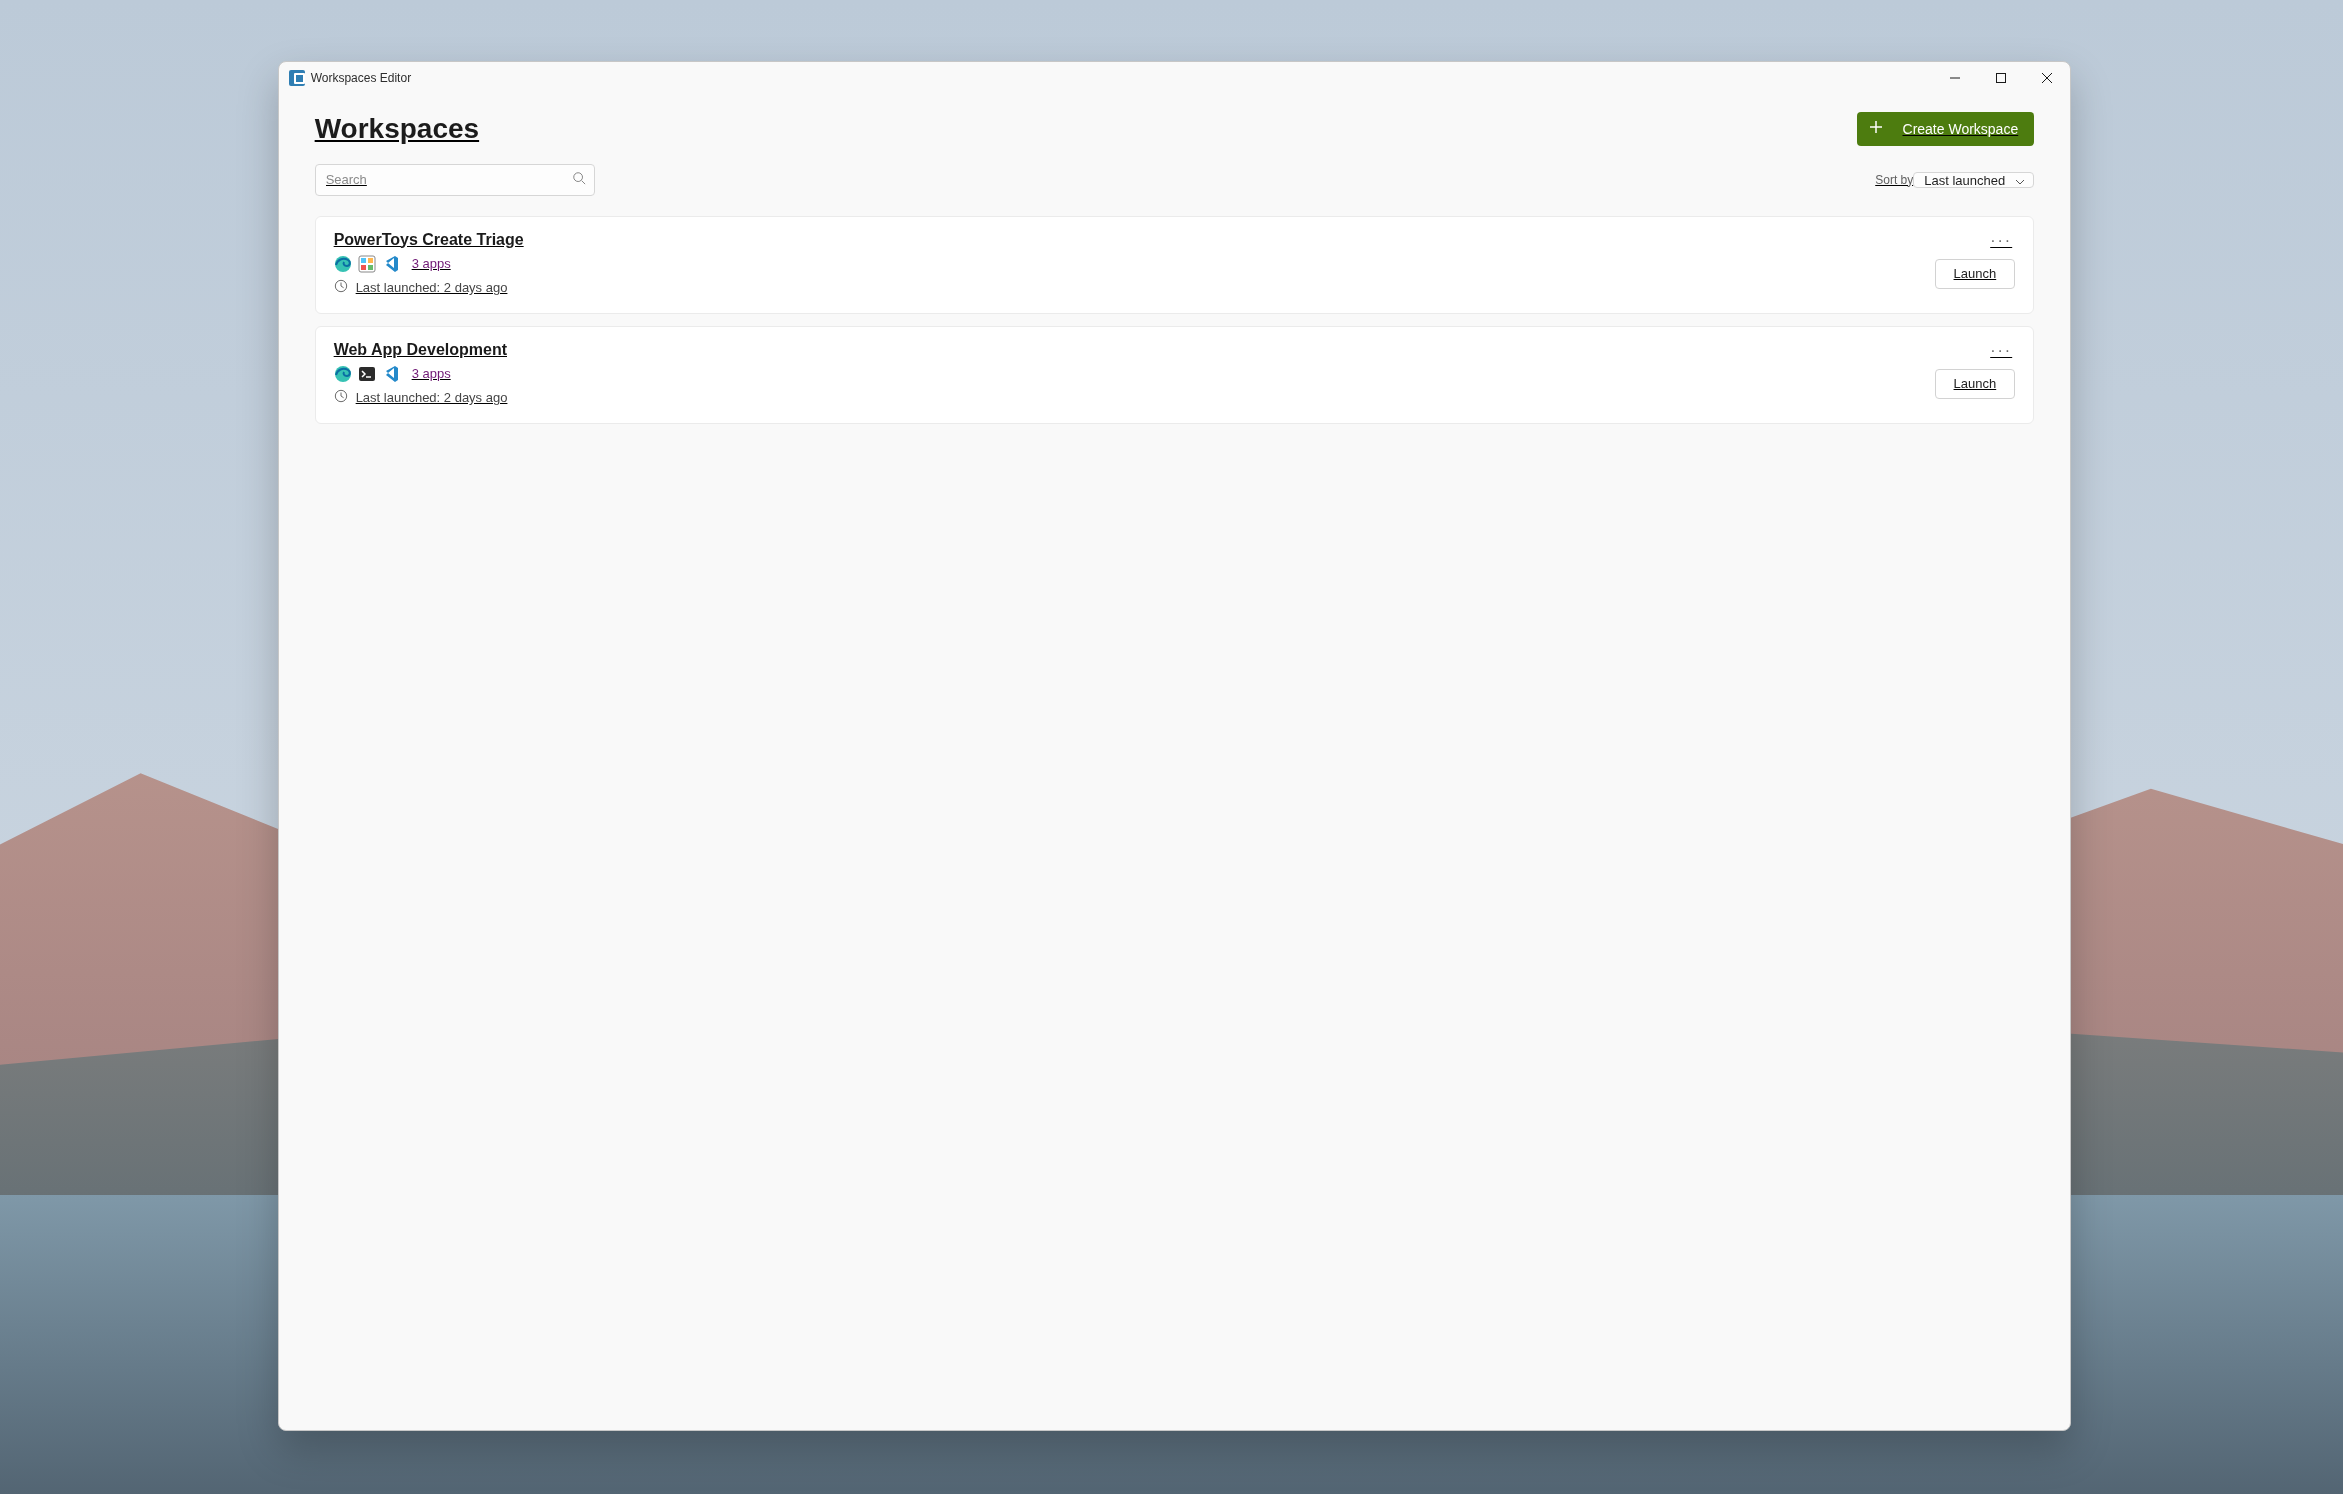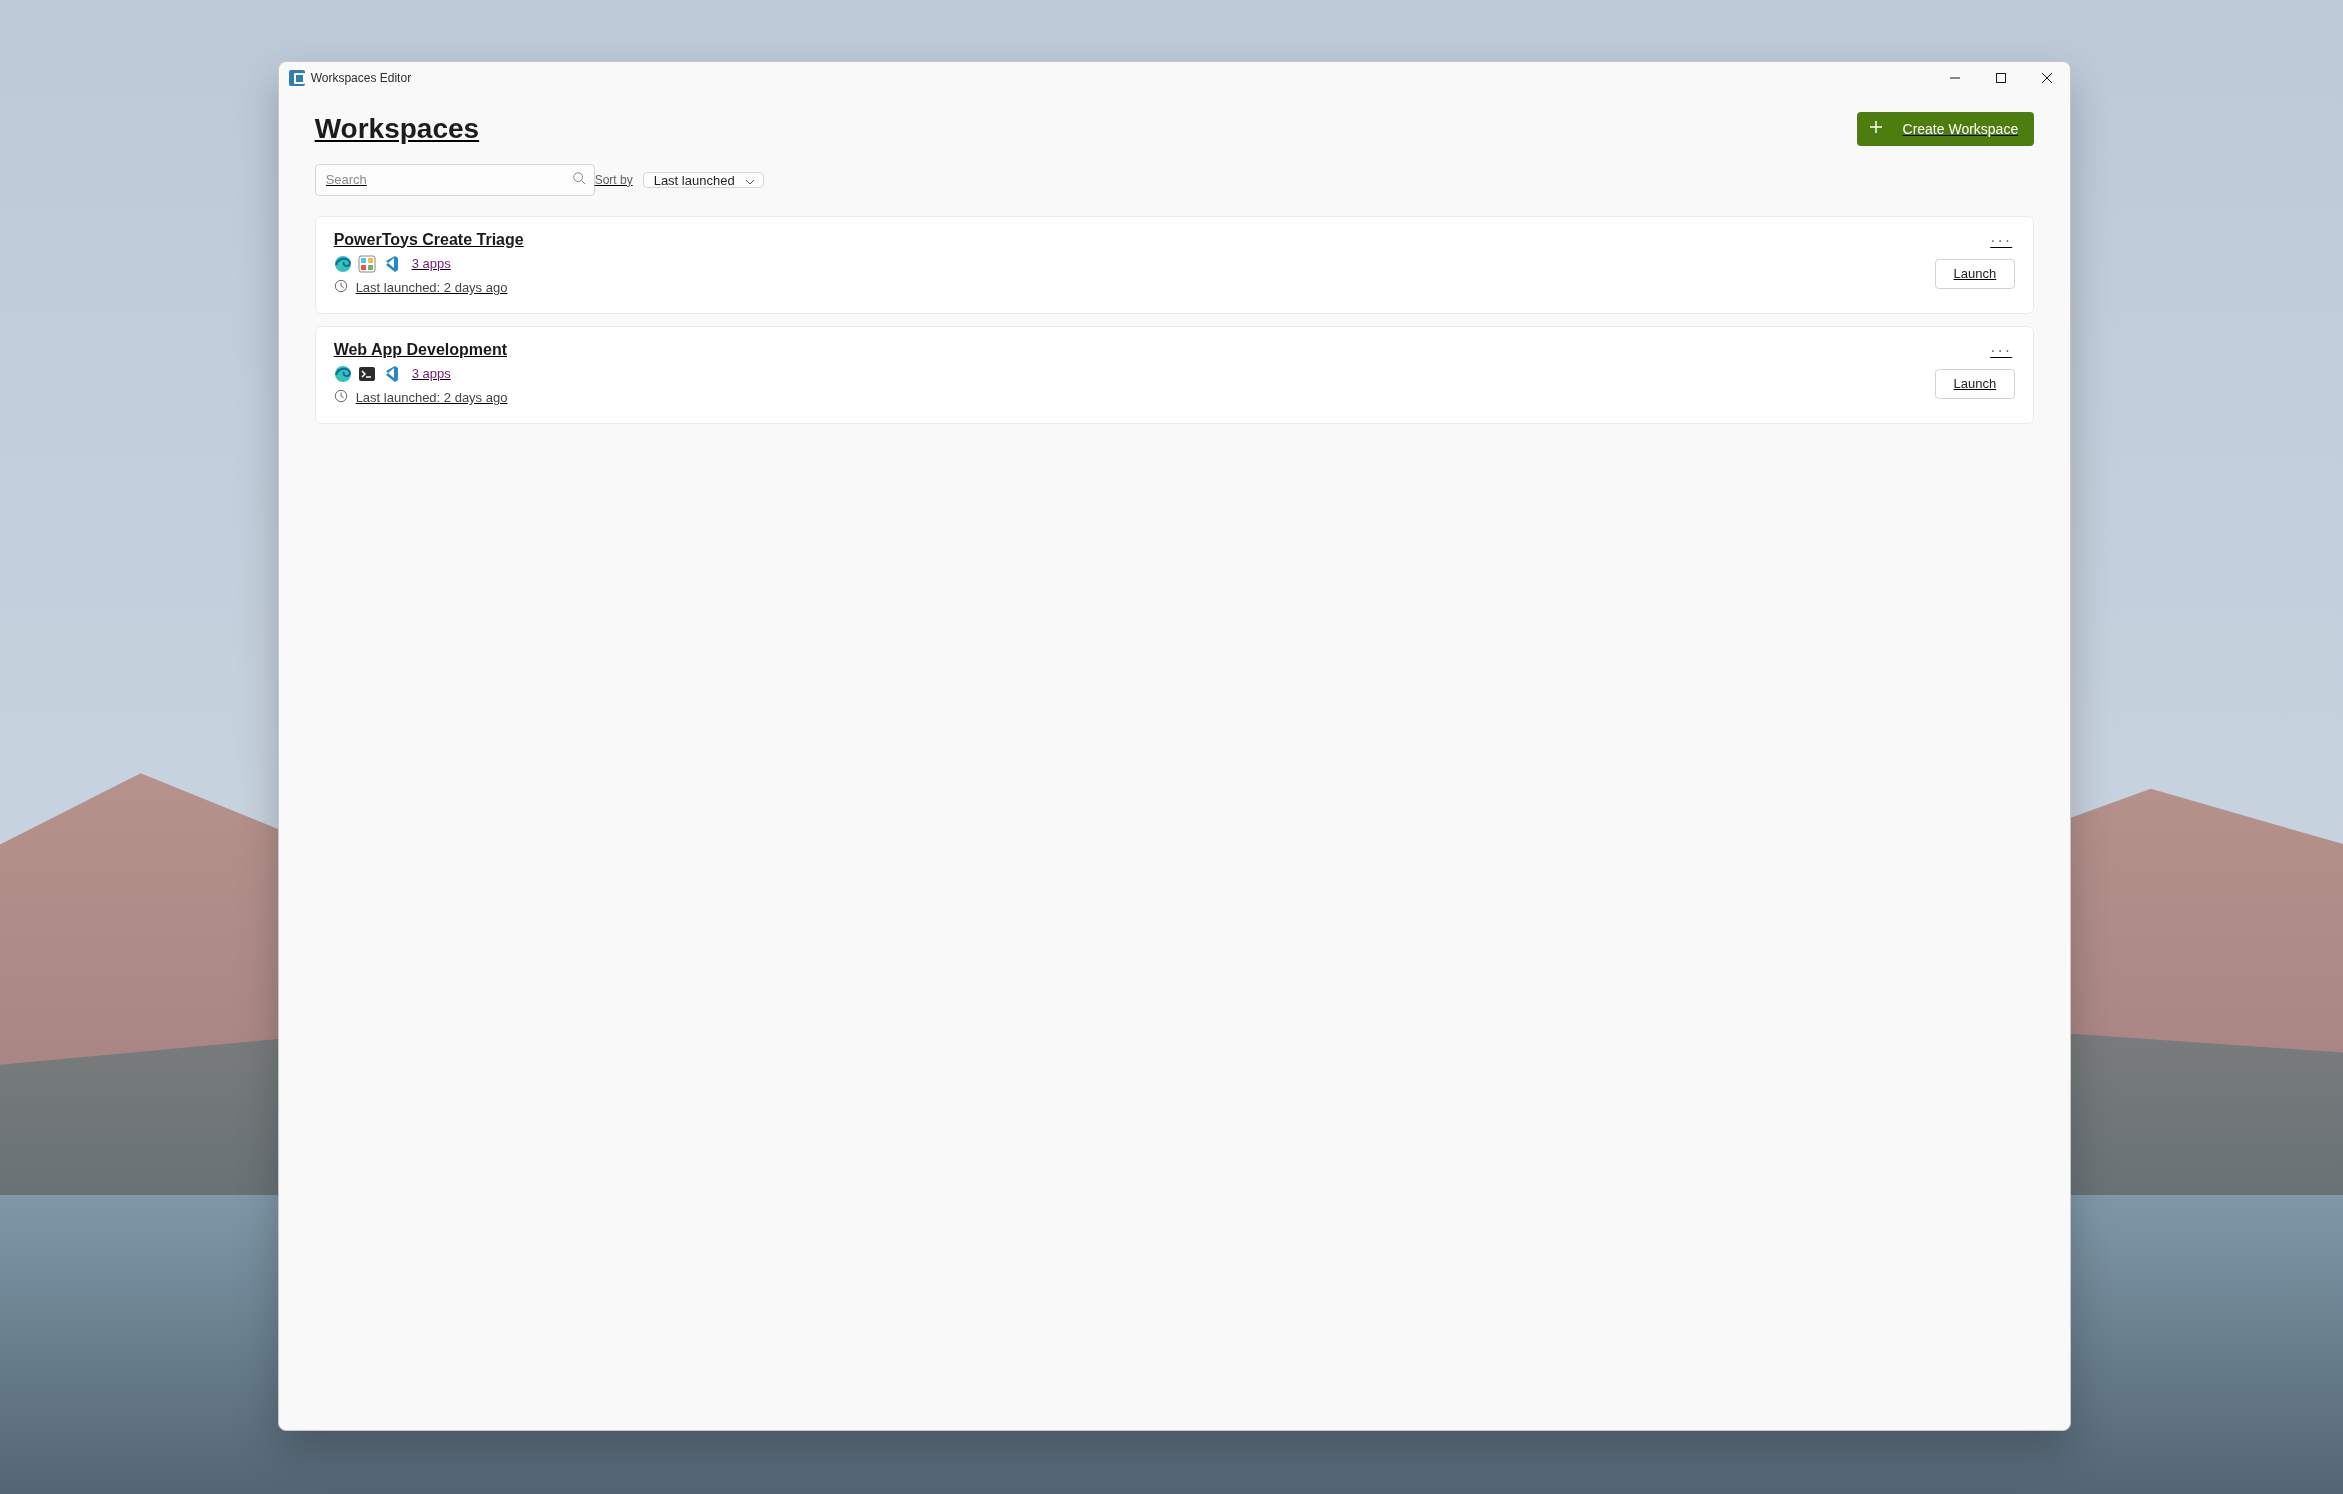--- a/index.html
+++ b/index.html
@@ -110,41 +110,41 @@
     display: flex;
     align-items: center;
     gap: 20px;
     cursor: default;
   }
   .create-btn svg { width: 14px; height: 14px; stroke: #fff; stroke-width: 1.5; }
 
   .toolbar-row {
     display: flex;
     align-items: center;
-    justify-content: flex-start;
+    justify-content: space-between;
     margin-bottom: 20px;
   }
   .search-box {
     width: 280px;
     height: 32px;
     border: 1px solid #d6d6d6;
     border-radius: 4px;
     background: #fdfdfd;
     display: flex;
     align-items: center;
     padding: 0 8px 0 10px;
   }
   .search-box input {
     flex: 1; border: none; outline: none; background: transparent;
     font-size: 13px; color: #4a4a4a;
   }
   .search-box input::placeholder { color: #8a8a8a; }
   .search-box svg { width: 14px; height: 14px; stroke: #757575; fill: none; }
 
-  .sort-group { display: flex; align-items: center; gap: 10px; }
+  .sort-group { display: flex; align-items: center; }
   .sort-label { font-size: 12px; color: #606060; }
   .sort-select {
     height: 16px;
     min-width: 120px;
     border: 1px solid #d6d6d6;
     border-radius: 4px;
     background: #fdfdfd;
     padding: 0 28px 0 10px;
     font-size: 13px;
     color: #1f1f1f;

